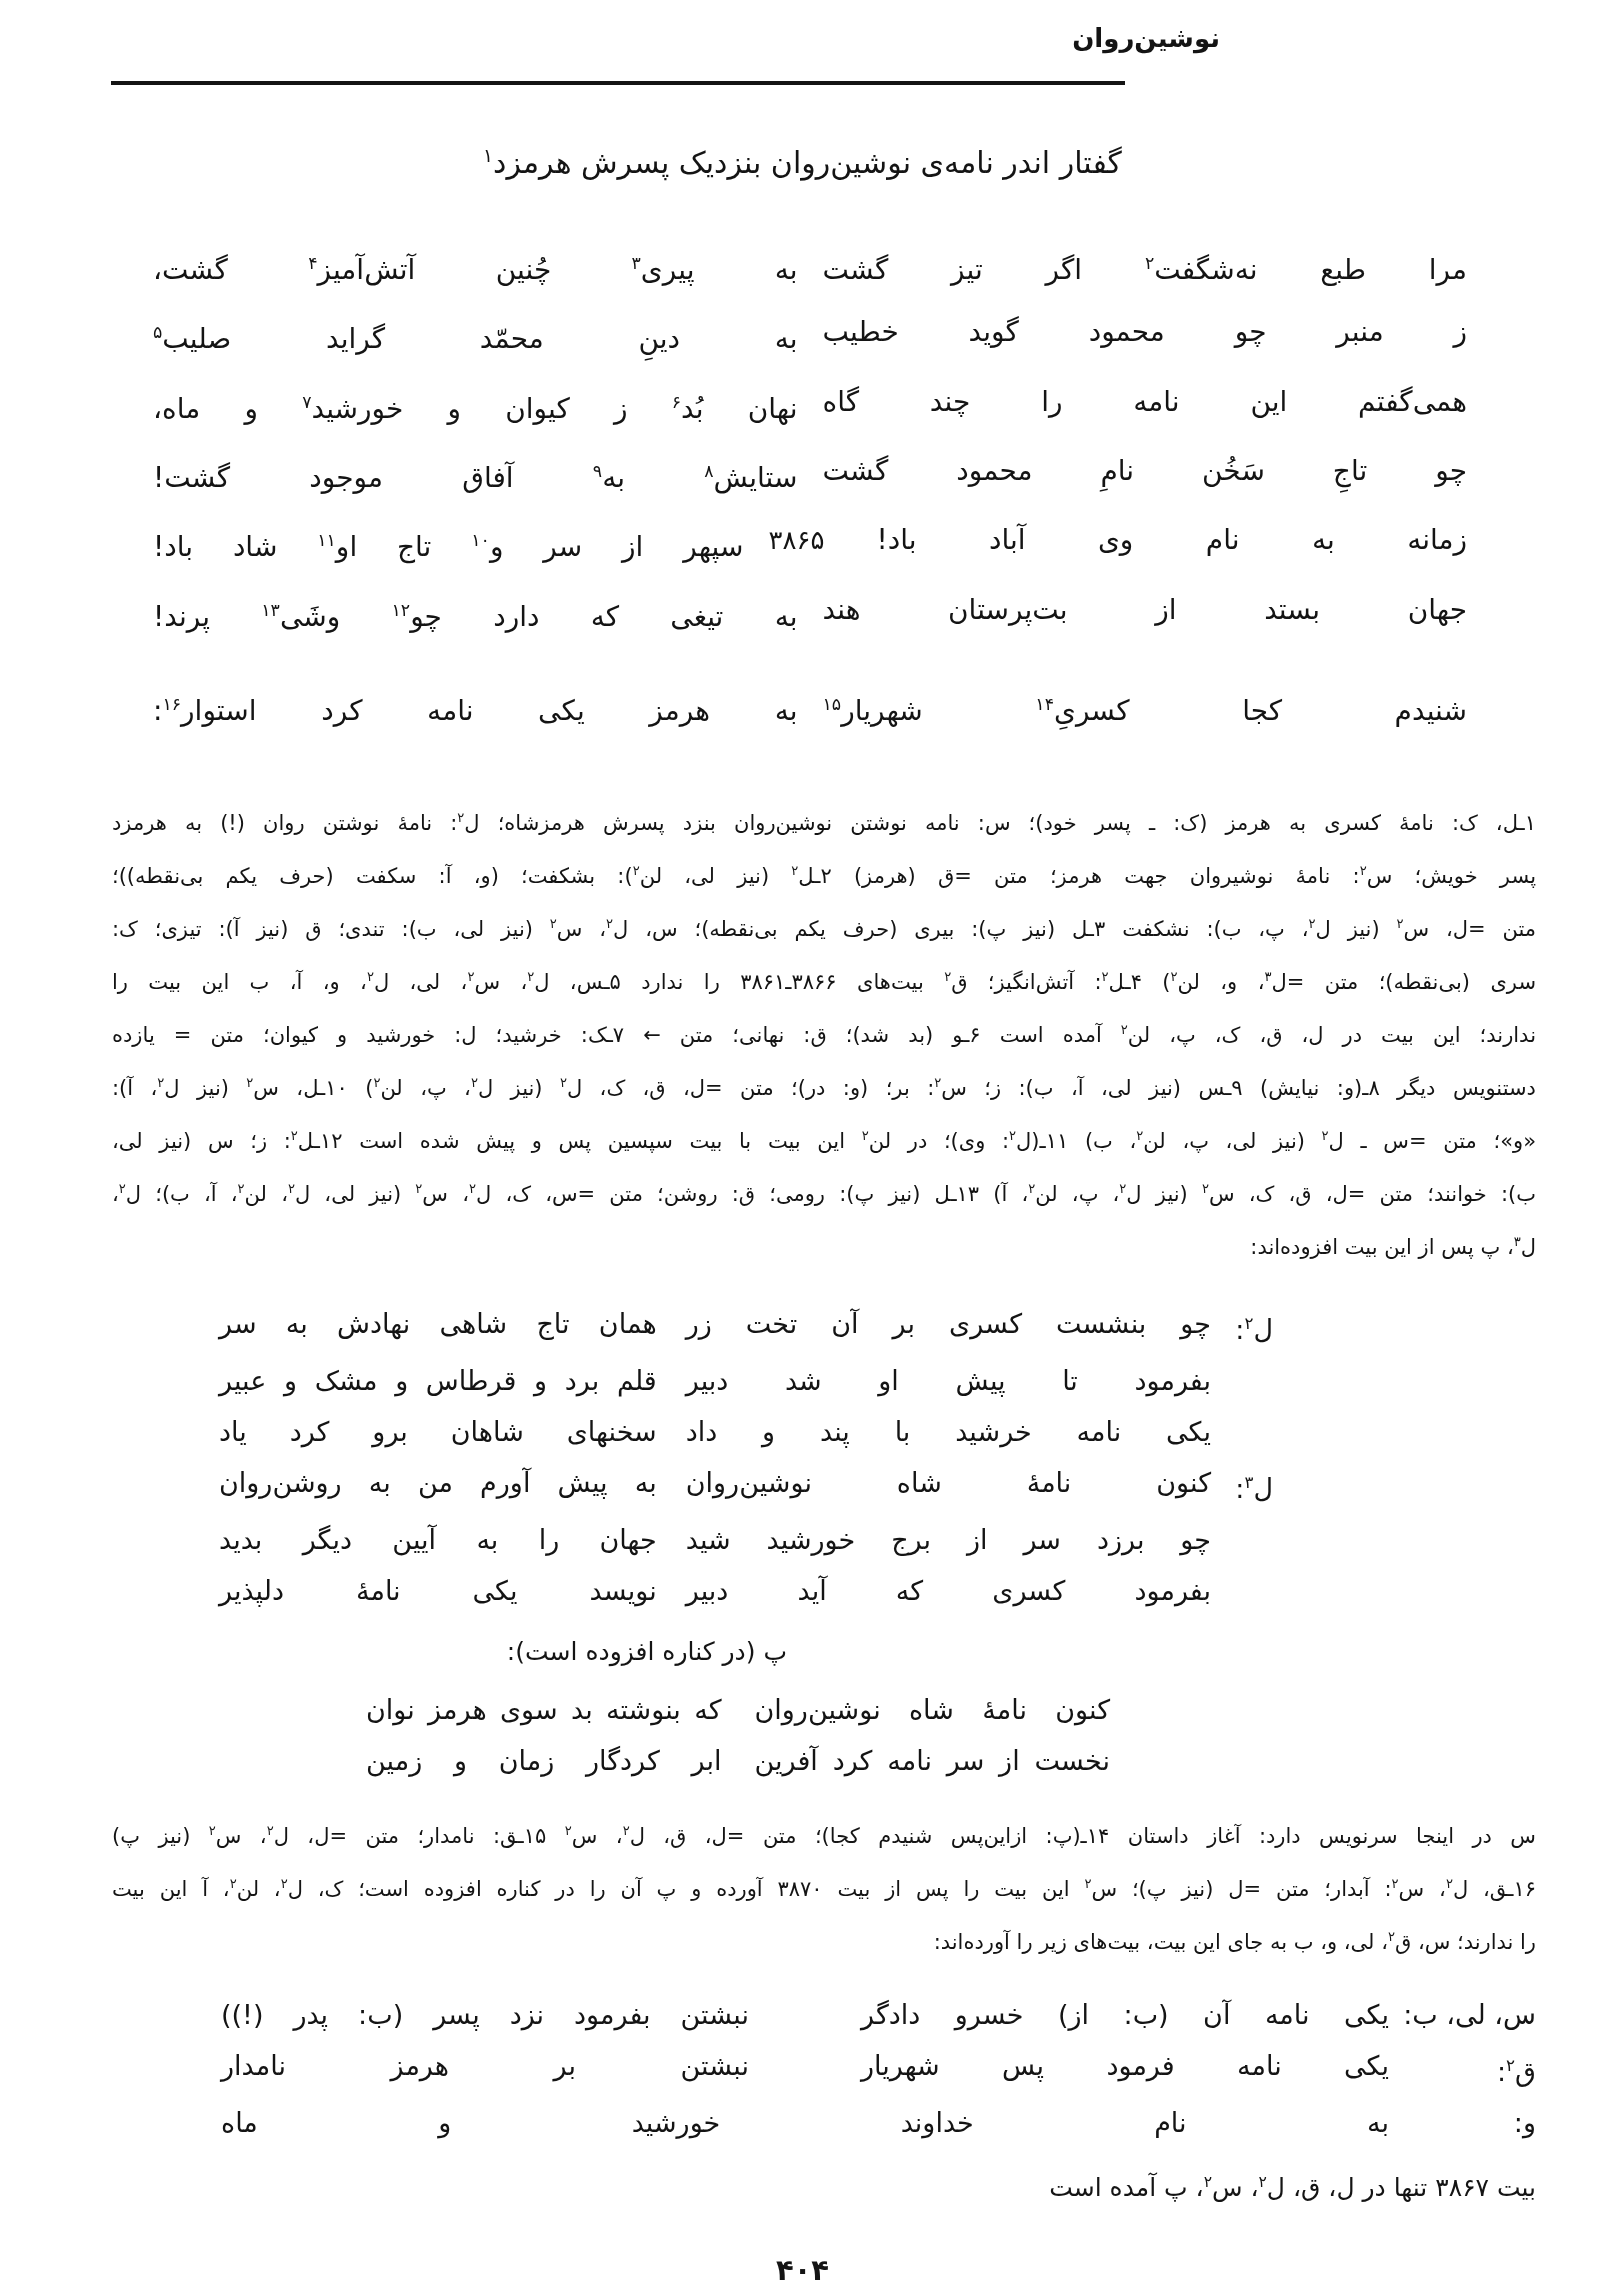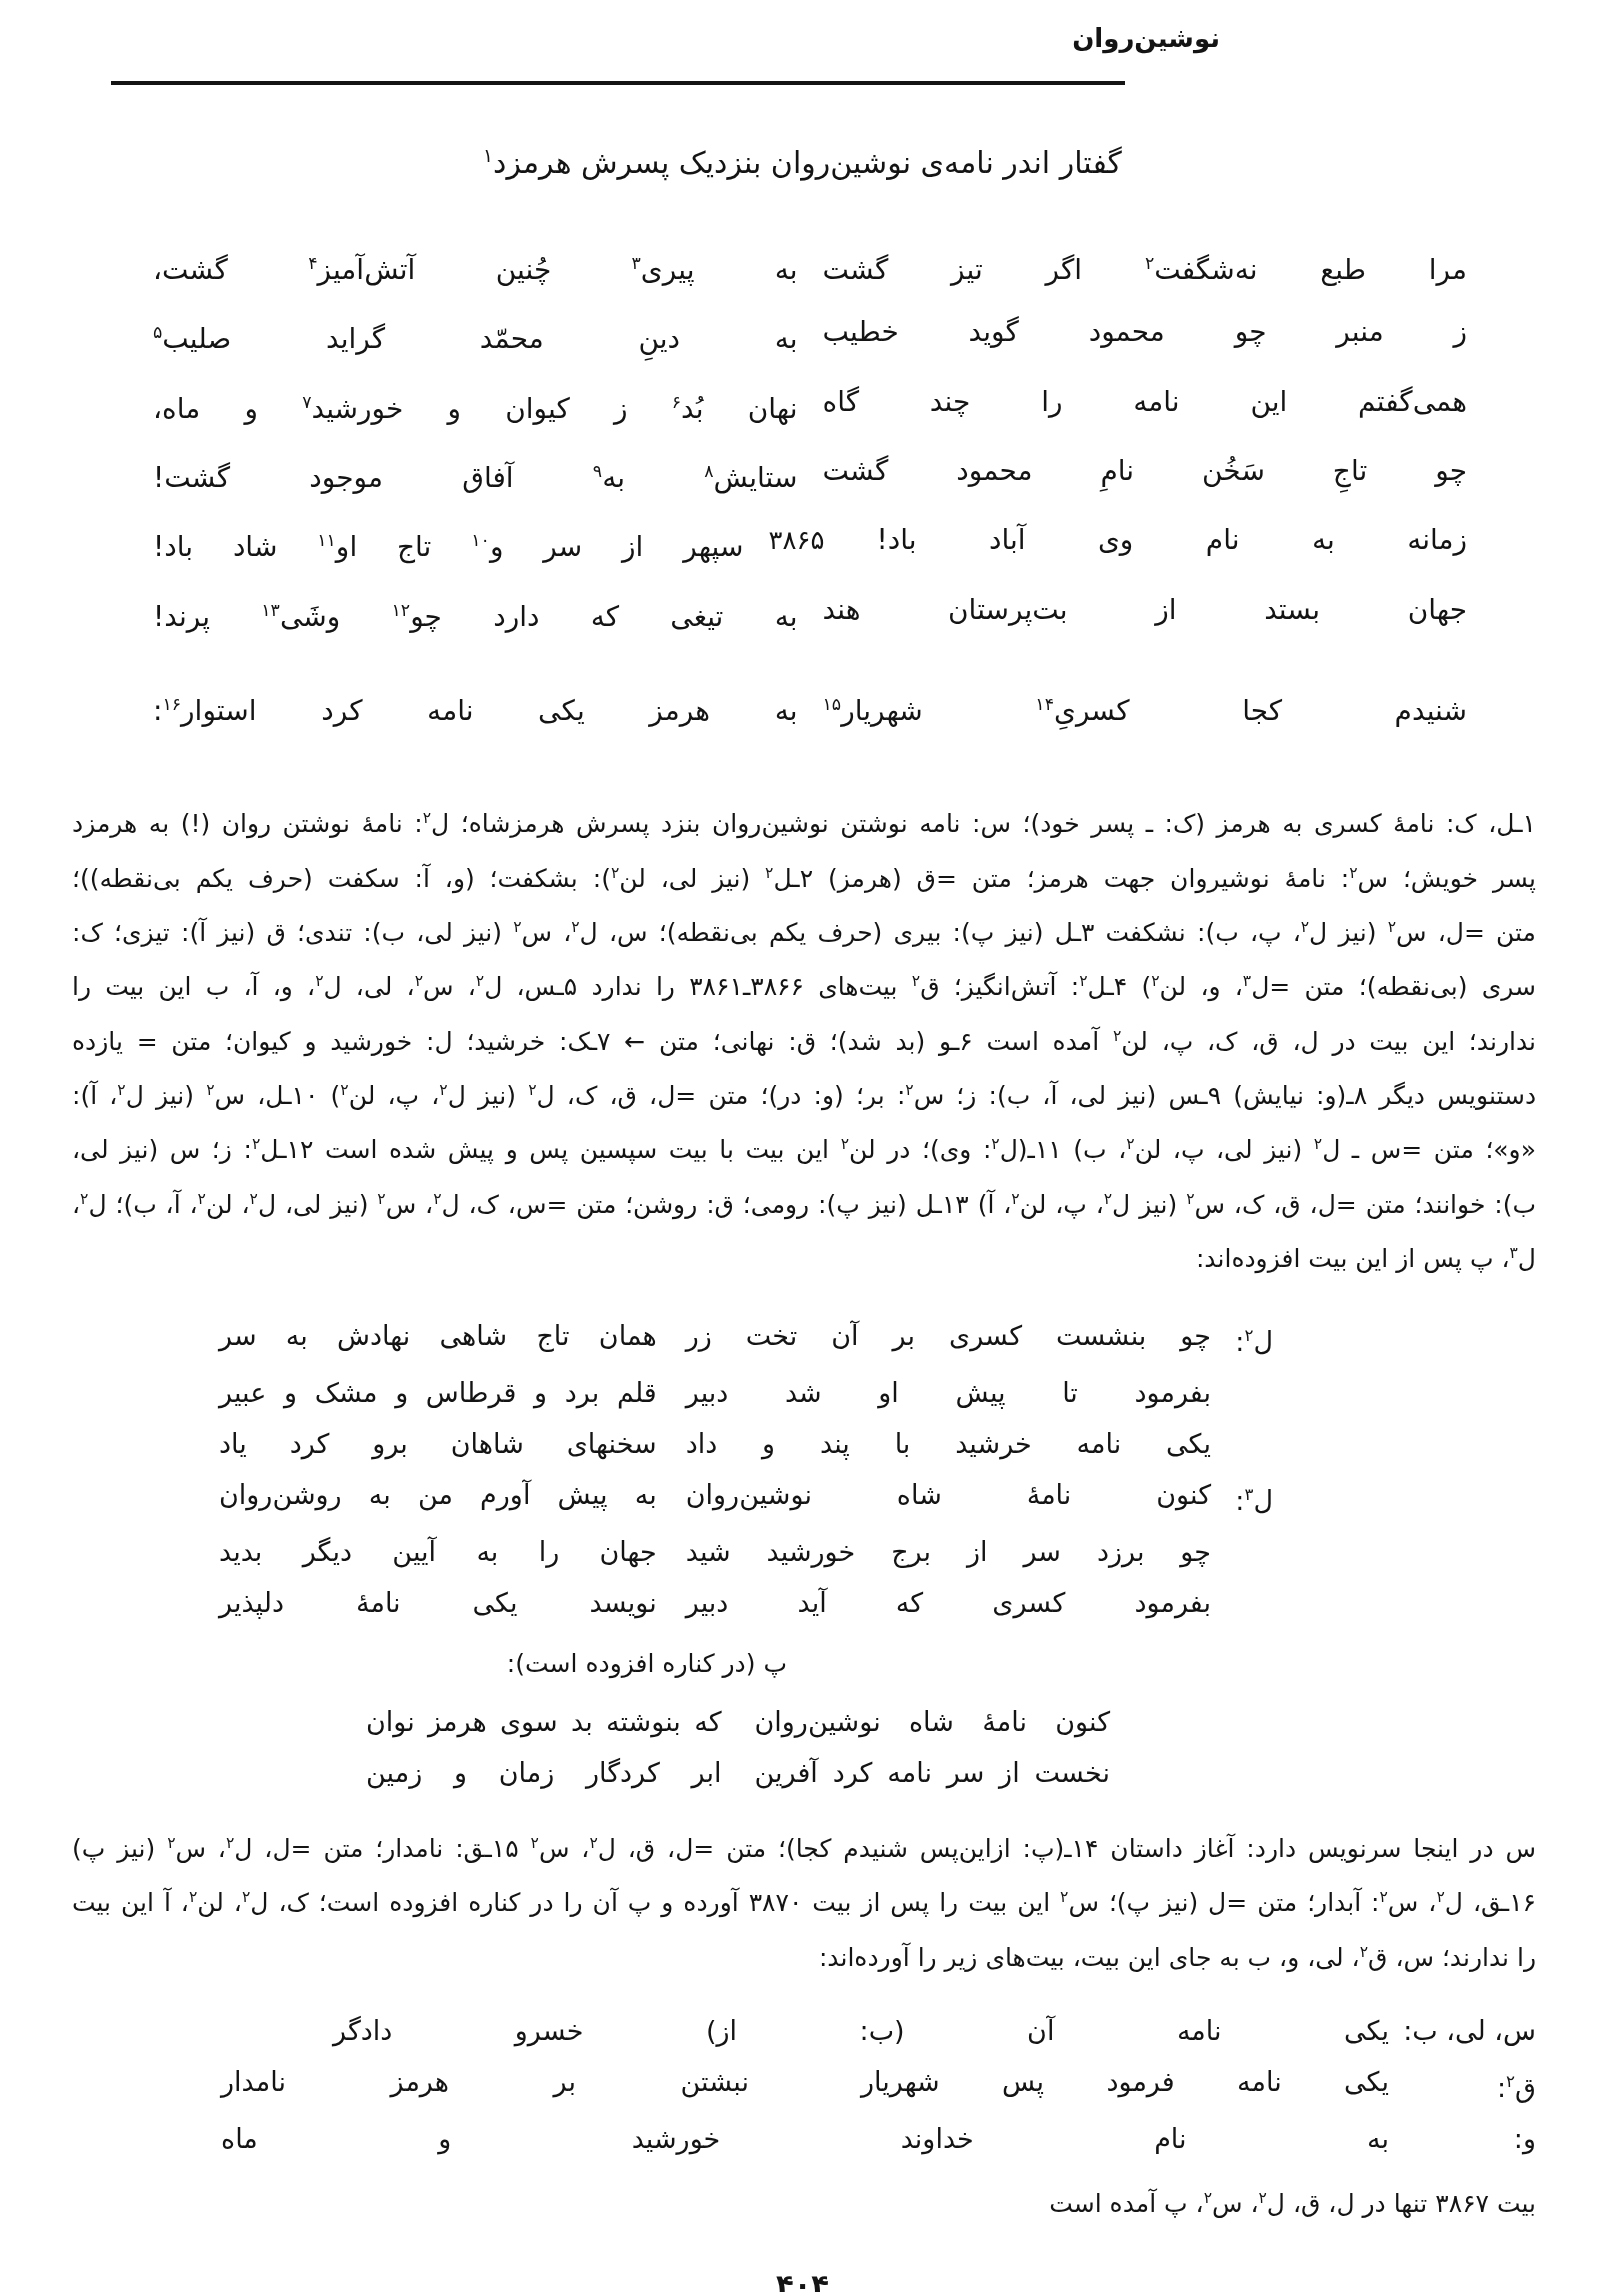--- a/index.html
+++ b/index.html
@@ -39,21 +39,21 @@
     font-size:28px;line-height:62px;
     text-align:justify;text-align-last:justify;
     white-space:nowrap;
   }
   .hemistich.has-num{padding-left:108px;}
   .verse-num{
     position:absolute;left:0;top:0;
     font-size:26px;letter-spacing:1px;
   }
   
-  .apparatus{margin:52px 70px 0 73px;font-size:25px;line-height:48px;}
+  .apparatus{margin:52px 70px 0 113px;font-size:21px;line-height:48px;}
   .app-line{text-align:justify;text-align-last:justify;white-space:nowrap;}
   .app-line.short{text-align:right;text-align-last:right;white-space:normal;}
   
   .vblock{font-size:27px;line-height:51px;}
   .vblock .vrow{display:flex;align-items:flex-start;}
   .vblock .siglum{white-space:nowrap;text-align:right;}
   .vblock .vh{
     flex:1 1 0;text-align:justify;text-align-last:justify;white-space:nowrap;
   }
   .vblock1{margin:27px 333px 0 220px;}
@@ -184,20 +184,21 @@
   <div class="apparatus" style="margin-top:21px">
     <div class="app-line">س در اینجا سرنویس دارد: آغاز داستان ۱۴ـ(پ: ازاین‌پس شنیدم کجا)؛ متن =ل، ق، ل<sup>۲</sup>، س<sup>۲</sup> ۱۵ـق: نامدار؛ متن =ل، ل<sup>۲</sup>، س<sup>۲</sup> (نیز پ)</div>
     <div class="app-line">۱۶ـق، ل<sup>۲</sup>، س<sup>۲</sup>: آبدار؛ متن =ل (نیز پ)؛ س<sup>۲</sup> این بیت را پس از بیت ۳۸۷۰ آورده و پ آن را در کناره افزوده است؛ ک، ل<sup>۲</sup>، لن<sup>۲</sup>، آ این بیت</div>
     <div class="app-line short">را ندارند؛ س، ق<sup>۲</sup>، لی، و، ب به جای این بیت، بیت‌های زیر را آورده‌اند:</div>
   </div>
 
   <div class="vblock vblock3">
     <div class="vrow">
       <span class="siglum">س، لی، ب:</span>
       <span class="vh vh-r">یکی نامه آن (ب: از) خسرو دادگر</span>
+      <span class="vh">نبشتن بفرمود نزد پسر (ب: پدر (!))</span>
     </div>
     <div class="vrow">
       <span class="siglum">ق<sup>۲</sup>:</span>
       <span class="vh vh-r">یکی نامه فرمود پس شهریار</span>
       <span class="vh">نبشتن بر هرمز نامدار</span>
     </div>
     <div class="vrow">
       <span class="siglum">و:</span>
       <span class="vh">به نام خداوند خورشید و ماه</span>
     </div>

